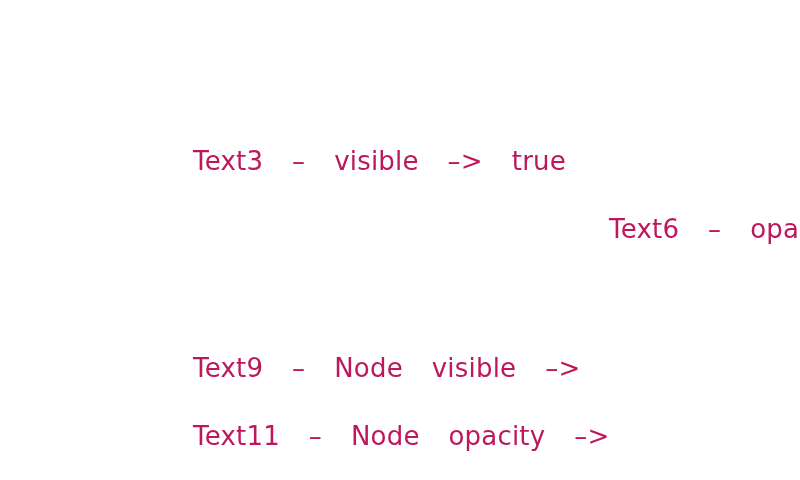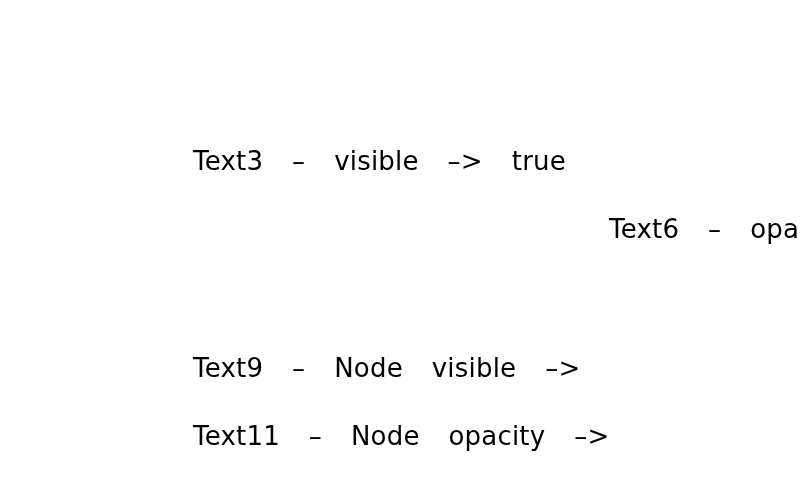--- a/index.html
+++ b/index.html
@@ -11,21 +11,21 @@
     position: relative;
     width: 800px;
     height: 480px;
     background: #ffffff;
     overflow: hidden;
     font-family: "DejaVu Sans", sans-serif;
   }
   .text-line {
     position: absolute;
     white-space: pre;
-    color: #000000;
+    color: #be185d;
     font-size: 26px;
     line-height: 30px;
     word-spacing: 6px;
     letter-spacing: 0.2px;
     font-weight: 400;
   }
   
   .overlay-block {
     position: absolute;
     background: #ffffff;

